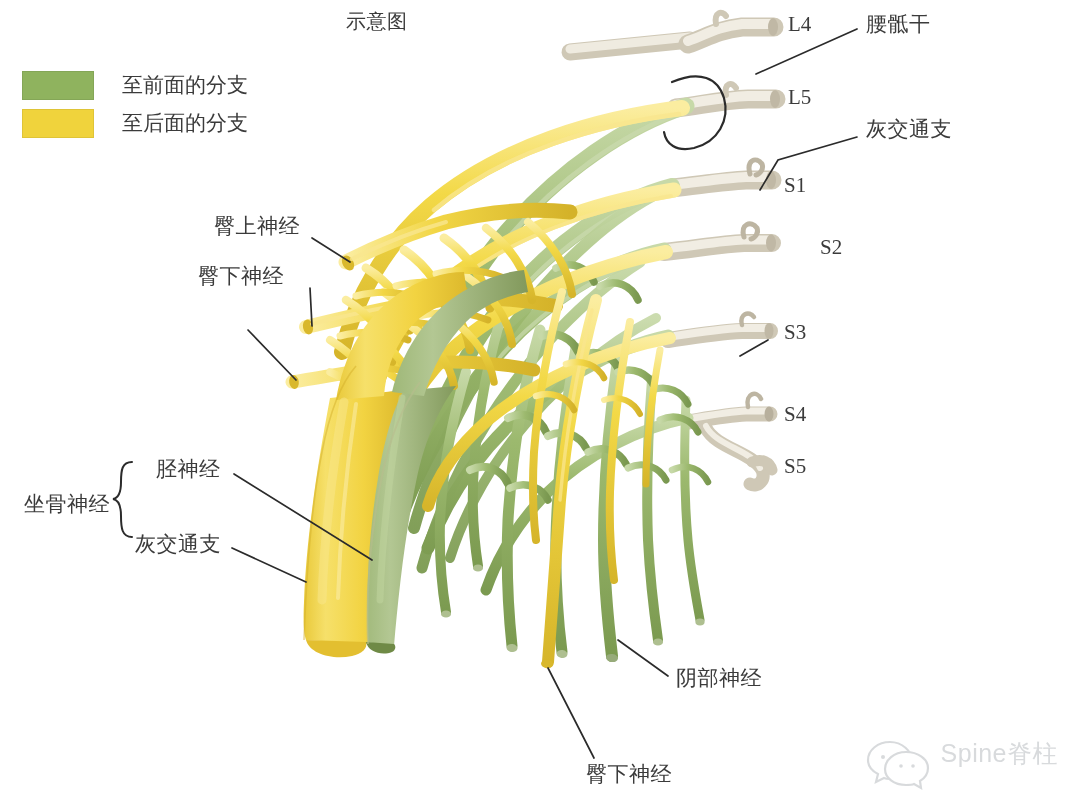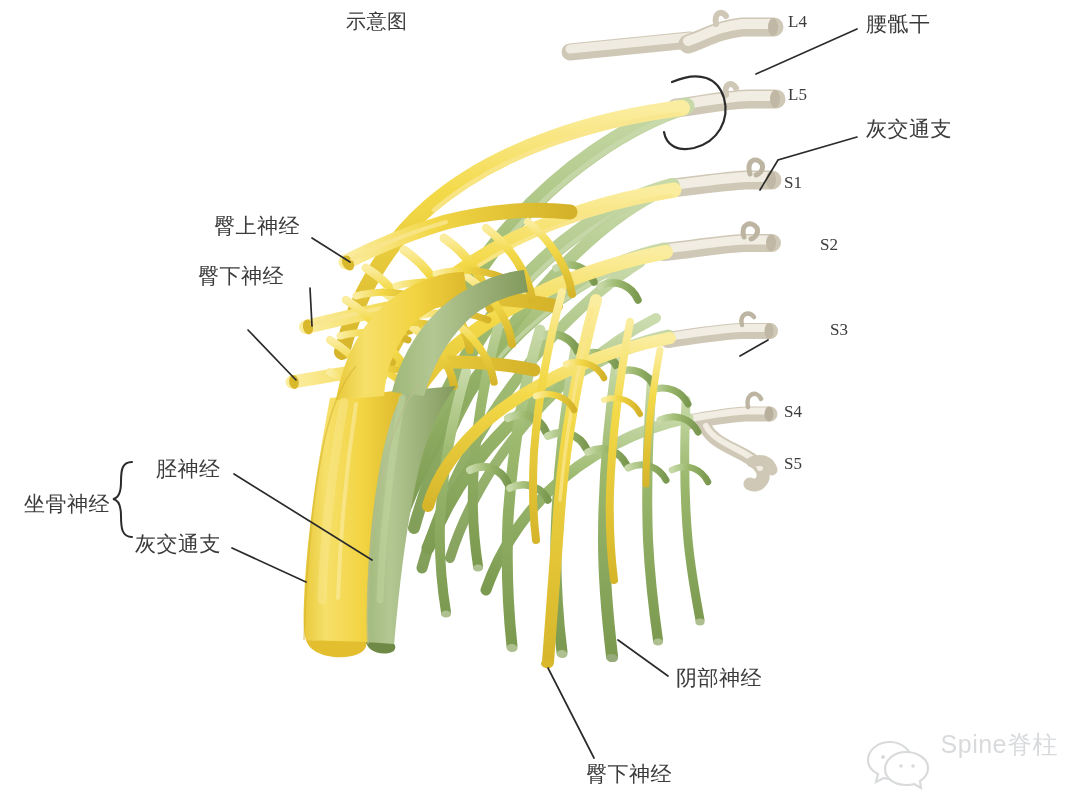--- a/index.html
+++ b/index.html
@@ -9,32 +9,32 @@
     font-family:"Liberation Serif","DejaVu Serif",serif;
     background:#ffffff;
   }
   #stage{position:absolute;inset:0;width:1080px;height:794px;}
   svg.art{position:absolute;left:0;top:0;width:1080px;height:794px;}
 
   .lbl{position:absolute;color:#3b3b3b;white-space:nowrap;
        font-family:"Liberation Serif","DejaVu Serif",serif;
        letter-spacing:.5px;text-align:center;}
   .cn{font-size:21px;}
-  .root-lbl{font-size:17px;font-family:"Liberation Serif","DejaVu Serif",serif;letter-spacing:0;}
+  .root-lbl{font-size:21px;font-family:"Liberation Serif","DejaVu Serif",serif;letter-spacing:0;}
   .title{font-size:20px;color:#3b3b3b;}
 
   
   #legend{position:absolute;left:22px;top:70px;}
   .leg-row{display:flex;align-items:center;height:30px;margin-bottom:8px;}
   .swatch{width:70px;height:27px;border:1px solid rgba(0,0,0,.07);}
   .leg-txt{margin-left:28px;font-size:21px;color:#3b3b3b;}
 
   
   #watermark{position:absolute;right:22px;bottom:24px;display:flex;align-items:center;
-             opacity:.38;}
+             opacity:.38;flex-direction:column;}
   #watermark .wm-txt{margin-left:8px;font-size:25px;color:#9aa0a6;
       font-family:"Liberation Sans","DejaVu Sans",sans-serif;letter-spacing:.5px;}
 </style>
 </head>
 <body>
 
 <div id="stage">
 
   <svg class="art" viewBox="0 0 1080 794">
     <defs>
@@ -296,26 +296,36 @@
       <circle cx="897" cy="757" r="2" fill="#9aa0a6"></circle>
       <path d="M906,752 C918,752 928,759 928,768 C928,773 925,778 920,781 L921,788 L914,784
                C912,785 909,785 906,785 C894,785 885,778 885,769 C885,760 894,752 906,752 Z" fill="#ffffff" stroke="#9aa0a6" stroke-width="2.2"></path>
       <circle cx="901" cy="766" r="1.8" fill="#9aa0a6"></circle>
       <circle cx="913" cy="766" r="1.8" fill="#9aa0a6"></circle>
     </g>
   </svg>
 
   <div class="lbl title" style="left:346px;top:8px;">示意图</div>
 
+  <div id="legend">
+    <div class="leg-row">
+      <div class="swatch" style="background:#8fb35e;"></div>
+      <div class="leg-txt">至前面的分支</div>
+    </div>
+    <div class="leg-row">
+      <div class="swatch" style="background:#f0d33c;"></div>
+      <div class="leg-txt">至后面的分支</div>
+    </div>
+  </div>
 
   <div class="lbl root-lbl" style="left:788px;top:12px;">L4</div>
   <div class="lbl root-lbl" style="left:788px;top:85px;">L5</div>
   <div class="lbl root-lbl" style="left:784px;top:173px;">S1</div>
   <div class="lbl root-lbl" style="left:820px;top:235px;">S2</div>
-  <div class="lbl root-lbl" style="left:830px;top:320px;">S3</div>
+  <div class="lbl root-lbl" style="left:784px;top:320px;">S3</div>
   <div class="lbl root-lbl" style="left:784px;top:402px;">S4</div>
   <div class="lbl root-lbl" style="left:784px;top:454px;">S5</div>
 
   <div class="lbl cn" style="left:866px;top:10px;">腰骶干</div>
   <div class="lbl cn" style="left:866px;top:115px;">灰交通支</div>
   <div class="lbl cn" style="left:214px;top:212px;">臀上神经</div>
   <div class="lbl cn" style="left:198px;top:262px;">臀下神经</div>
   <div class="lbl cn" style="left:156px;top:455px;">胫神经</div>
   <div class="lbl cn" style="left:135px;top:530px;">灰交通支</div>
   <div class="lbl cn" style="left:24px;top:490px;">坐骨神经</div>

